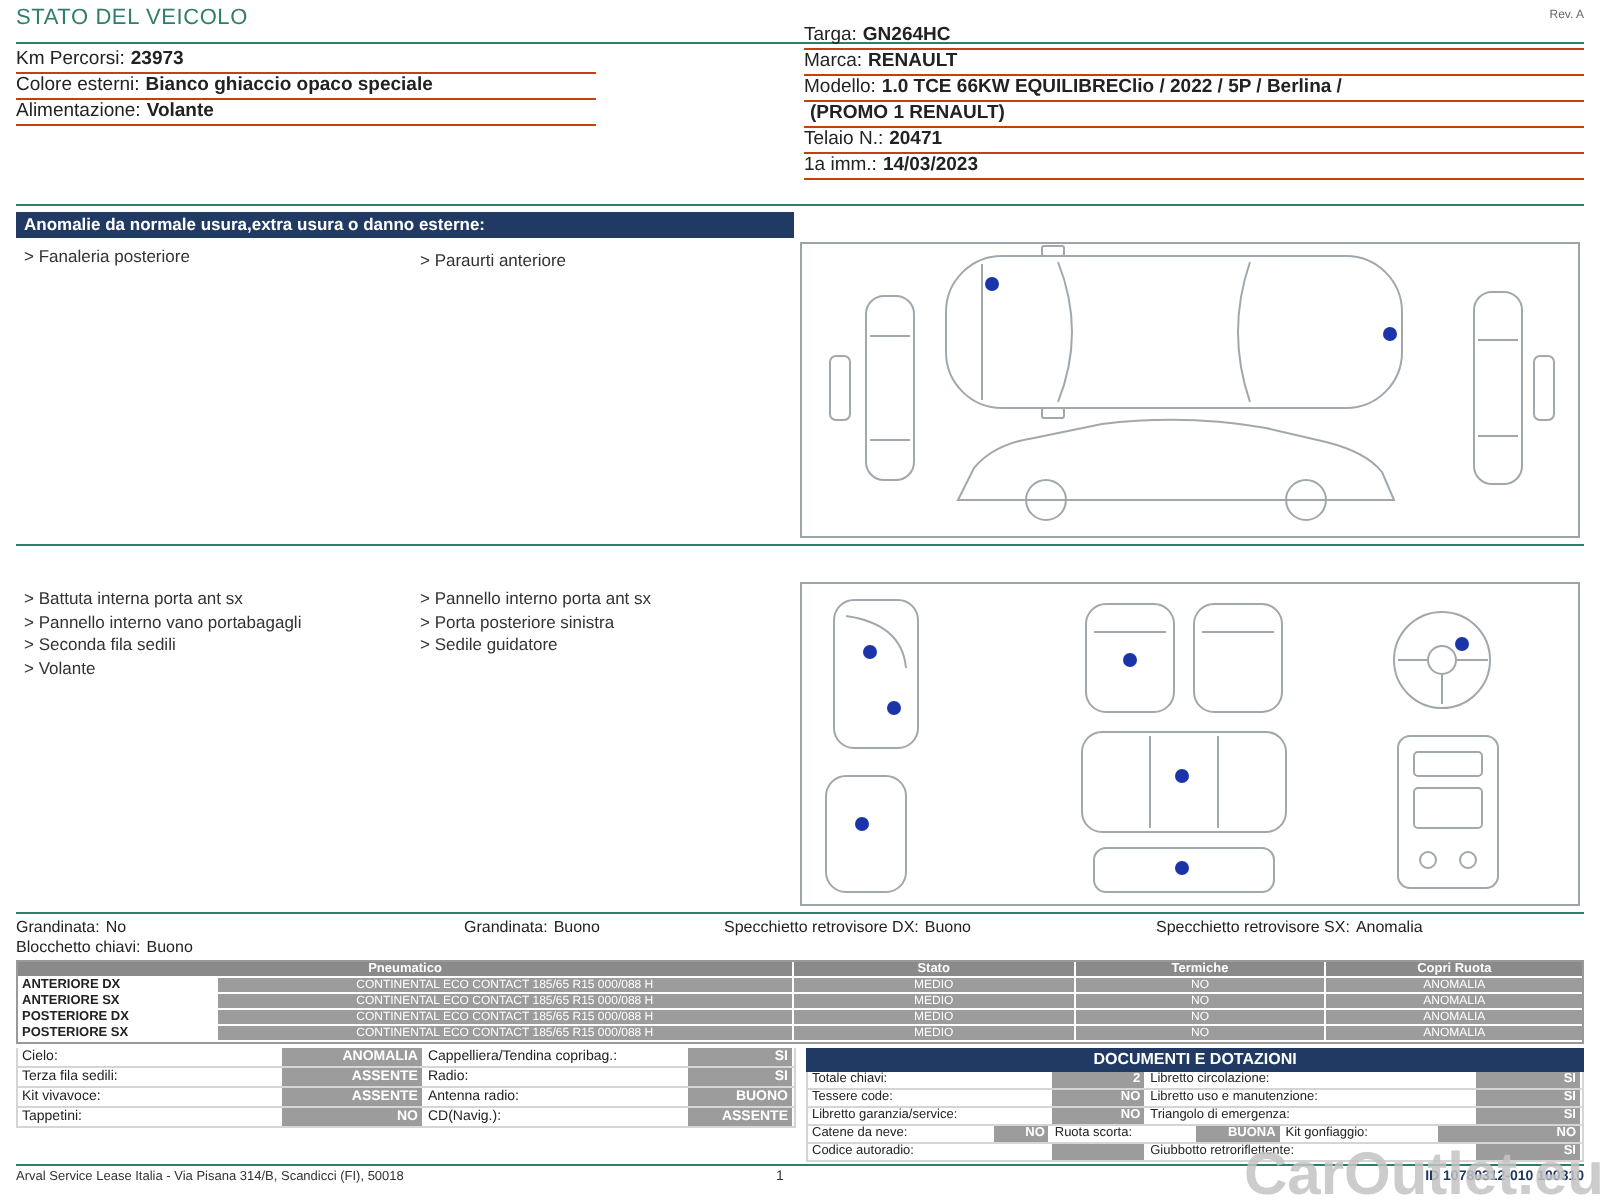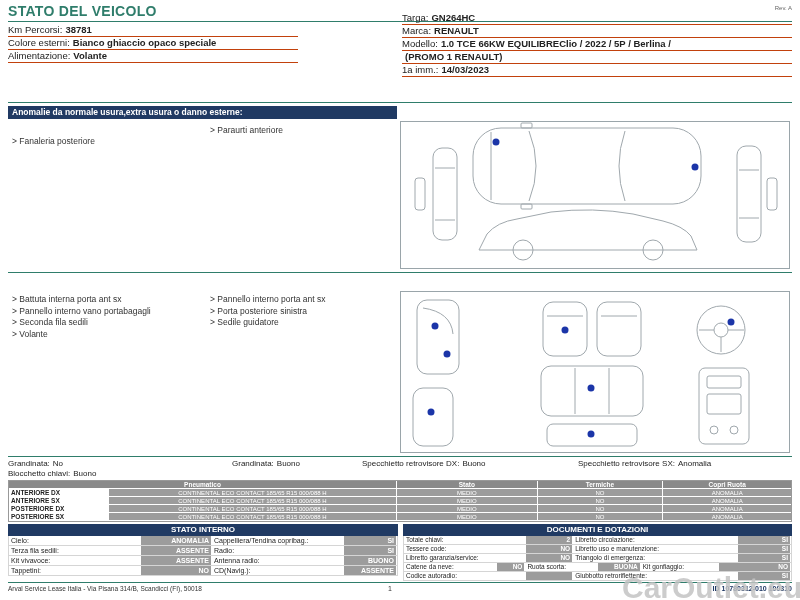--- a/index.html
+++ b/index.html
@@ -1,20 +1,20 @@
 <!DOCTYPE html>
 <html><head>
 <meta charset="utf-8">
 <style>
   * { margin:0; padding:0; box-sizing:border-box; }
   html,body { width:800px; height:600px; }
   body { font-family:"Liberation Sans", sans-serif; background:#fff; }
   #page { position:relative; width:800px; height:600px; background:#fff; overflow:hidden; }
 
-  .title { position:absolute; top:3px; left:8px; font-size:14px; font-weight:bold; color:#2f7d6b; letter-spacing:.3px; }
+  .title { position:absolute; top:3px; left:8px; font-size:11px; font-weight:normal; color:#2f7d6b; letter-spacing:.3px; }
   .rev { position:absolute; top:5px; right:8px; font-size:6px; color:#666; }
   .rule { position:absolute; left:8px; right:8px; border-top:1px solid #2f7d6b; }
 
   .info-left { position:absolute; top:24px; left:8px; width:290px; }
   .info-right { position:absolute; top:12px; left:402px; width:390px; }
   .info-row { display:flex; column-gap:3px; font-size:9.5px; line-height:12px; border-bottom:1px solid #c2410c; color:#222; }
   .info-row .lbl { white-space:nowrap; }
   .info-row .val { font-weight:bold; }
 
   .sec-bar { position:absolute; left:8px; width:389px; height:13px; background:#203a63; color:#fff;
@@ -66,21 +66,21 @@
 
 <div id="page">
 
   <div class="title">STATO DEL VEICOLO</div>
   <div class="rev">Rev. A</div>
   <div class="rule" style="top:21px"></div>
 
   <div class="info-left">
     <div class="info-row">
       <span class="lbl">Km Percorsi:</span>
-      <span class="val">38781</span>
+      <span class="val">23973</span>
     </div>
     <div class="info-row">
       <span class="lbl">Colore esterni:</span>
       <span class="val">Bianco ghiaccio opaco speciale</span>
     </div>
     <div class="info-row">
       <span class="lbl">Alimentazione:</span>
       <span class="val">Volante</span>
     </div>
   </div>
@@ -96,29 +96,33 @@
     </div>
     <div class="info-row">
       <span class="lbl">Modello:</span>
       <span class="val">1.0 TCE 66KW EQUILIBREClio / 2022 / 5P / Berlina /</span>
     </div>
     <div class="info-row">
       <span class="lbl"></span>
       <span class="val">(PROMO 1 RENAULT)</span>
     </div>
     <div class="info-row">
+      <span class="lbl">Telaio N.:</span>
+      <span class="val">20471</span>
+    </div>
+    <div class="info-row">
       <span class="lbl">1a imm.:</span>
       <span class="val">14/03/2023</span>
     </div>
   </div>
 
   <div class="rule" style="top:102px"></div>
 
   <div class="sec-bar" style="top:106px">Anomalie da normale usura,extra usura o danno esterne:</div>
-  <div class="acol" style="top:136px;left:12px;width:180px">
+  <div class="acol" style="top:123px;left:12px;width:180px">
     <div class="anom-item">&gt; Fanaleria posteriore</div>
   </div>
   <div class="acol" style="top:125px;left:210px;width:180px">
     <div class="anom-item">&gt; Paraurti anteriore</div>
   </div>
 
   <div class="diagram-box" style="top:121px;height:148px">
     <svg viewBox="0 0 388 146">
       <g fill="none" stroke="#a0a8ad" stroke-width="1">
 
@@ -257,21 +261,20 @@
     <div class="trow">
       <div class="tc pos">POSTERIORE SX</div>
       <div class="tc desc">CONTINENTAL ECO CONTACT 185/65 R15 000/088 H</div>
       <div class="tc g w-stato">MEDIO</div>
       <div class="tc g w-term">NO</div>
       <div class="tc g w-copri">ANOMALIA</div>
     </div>
   </div>
 
   <div class="panel" id="stato-panel">
-    <div class="panel-bar">STATO INTERNO</div>
     <div class="prow">
       <div class="plbl sl1">Cielo:</div>
       <div class="pval sv1">ANOMALIA</div>
       <div class="plbl sl2">Cappelliera/Tendina copribag.:</div>
       <div class="pval sv2">SI</div>
     </div>
     <div class="prow">
       <div class="plbl sl1">Terza fila sedili:</div>
       <div class="pval sv1">ASSENTE</div>
       <div class="plbl sl2">Radio:</div>

